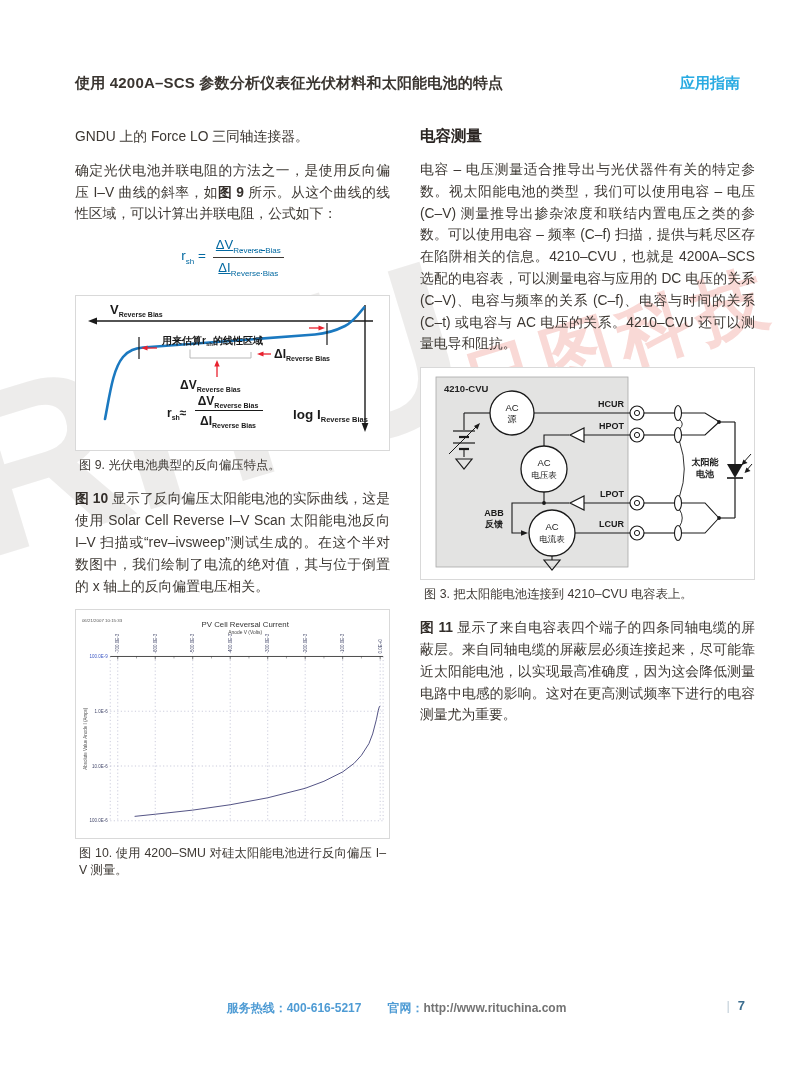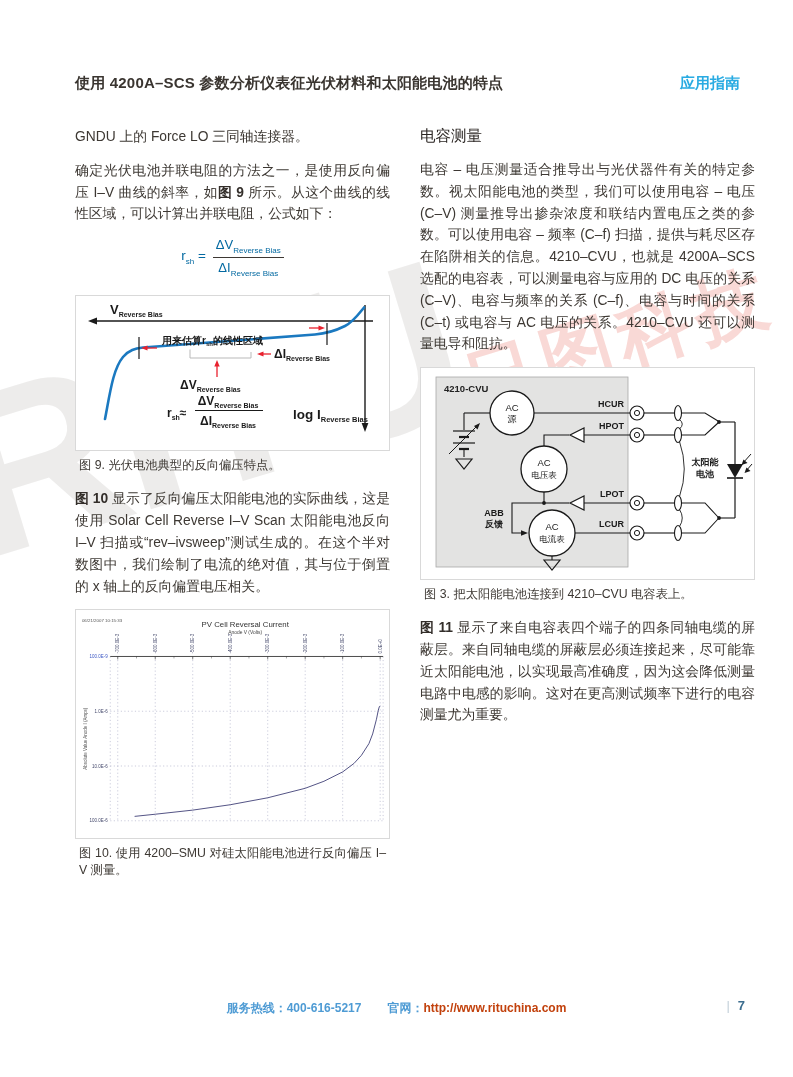--- a/index.html
+++ b/index.html
@@ -7,26 +7,26 @@
         font-family:"Liberation Sans","DejaVu Sans",sans-serif;color:#3d3833;margin:0 auto;}
   .content{position:absolute;left:75px;top:74px;width:665px;z-index:2;}
   .hdr{display:flex;justify-content:space-between;align-items:baseline;}
   .hdr .title{font-size:15px;font-weight:bold;color:#3a3530;letter-spacing:.2px;}
   .hdr .badge{font-size:15px;font-weight:bold;color:#29abe2;}
   .cols{display:flex;gap:30px;margin-top:33px;}
   .colL{width:315px;}
   .colR{width:335px;}
   p.body{font-size:13.8px;line-height:21.8px;text-align:justify;margin:0 0 12px;}
   p.body b{color:#332e2a;}
-  h2.sec{font-size:15.5px;font-weight:normal;color:#2a2522;margin:0 0 12px;}
+  h2.sec{font-size:15.5px;font-weight:bold;color:#2a2522;margin:0 0 12px;}
   .figbox{border:1px solid #d9d9d9;background:#fff;padding:1px;}
   .figcap{font-size:12.3px;line-height:17px;color:#3d3833;margin:6px 4px 14px;text-align:justify;}
   .formula{display:flex;justify-content:center;align-items:center;gap:7px;margin:10px 0 18px;font-size:13.5px;color:#0369a1;}
   .formula sub{font-size:8px;}
-  .frac{display:inline-flex;flex-direction:column;text-align:center;font-size:13px;}
+  .frac{display:inline-flex;flex-direction:column;text-align:center;font-size:13px;text-decoration:underline;}
   .frac .num{border-bottom:1.2px solid #3d3833;padding:0 3px 2px;}
   .frac .den{padding-top:2px;}
   .footer{position:absolute;left:0;right:0;top:1000px;z-index:2;height:24px;}
   .footer .mid{text-align:center;font-size:12px;color:#4e9bd4;font-weight:bold;}
   .footer .mid .gap{display:inline-block;width:26px;}
   .footer .pn{position:absolute;right:48px;top:-2px;font-size:13px;color:#3d6e8f;font-weight:bold;}
   .footer .pn .bar{color:#c2cfd8;font-weight:normal;margin-right:8px;}
   .wm{position:absolute;left:-40px;top:370px;z-index:1;pointer-events:none;white-space:nowrap;
       transform:rotate(-17deg);transform-origin:left center;font-weight:bold;line-height:1;}
   .wm .latin{font-size:230px;color:rgba(185,181,176,0.25);letter-spacing:-6px;}
@@ -271,18 +271,18 @@
         </div>
         <div class="figcap">图 3. 把太阳能电池连接到 4210–CVU 电容表上。</div>
 
         <p class="body"><b>图 11</b><span> 显示了来自电容表四个端子的四条同轴电缆的屏蔽层。来自同轴电缆的屏蔽层必须连接起来，尽可能靠近太阳能电池，以实现最高准确度，因为这会降低测量电路中电感的影响。这对在更高测试频率下进行的电容测量尤为重要。</span></p>
       </div>
     </div>
   </div>
 
   <div class="footer">
     <div class="mid">
-      <span>服务热线：</span><span>400-616-5217</span><span class="gap"></span><span>官网：</span><a href="#" style="color:#c2410c;text-decoration:none;margin-top:16px;">http://www.rituchina.com</a>
+      <span>服务热线：</span><span>400-616-5217</span><span class="gap"></span><span>官网：</span><a href="#" style="color:#737373;text-decoration:none;margin-top:16px;">http://www.rituchina.com</a>
     </div>
     <div class="pn"><span class="bar">|</span><span>7</span></div>
   </div>
 
 </div>
 
 </body></html>

